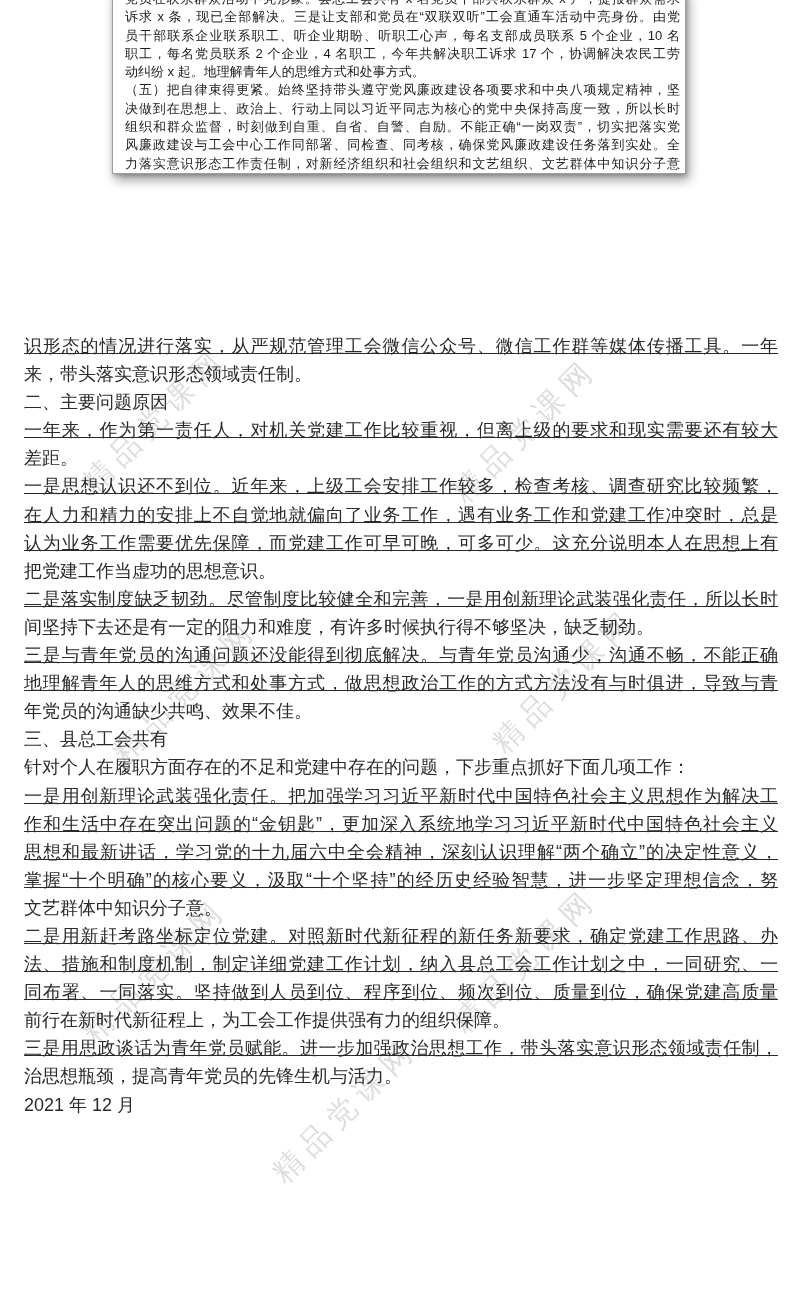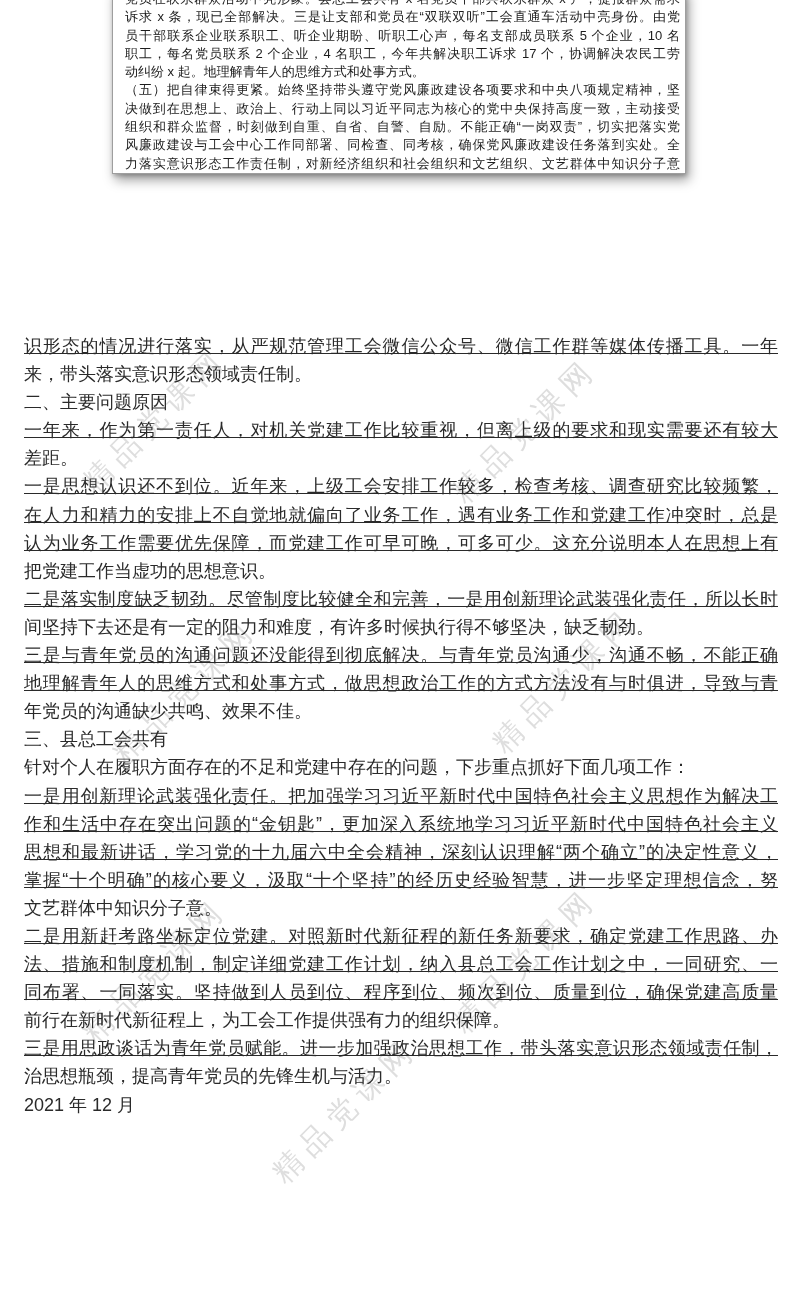--- a/index.html
+++ b/index.html
@@ -111,21 +111,21 @@
   </div>
 
   <div class="preview-card">
     <div class="card-text">
         <div class="line full">党员在联系群众活动中亮形象。县总工会共有 x 名党员干部共联系群众 x 户，提报群众需求</div>
         <div class="line full">诉求 x 条，现已全部解决。三是让支部和党员在“双联双听”工会直通车活动中亮身份。由党</div>
         <div class="line full">员干部联系企业联系职工、听企业期盼、听职工心声，每名支部成员联系 5 个企业，10 名</div>
         <div class="line full">职工，每名党员联系 2 个企业，4 名职工，今年共解决职工诉求 17 个，协调解决农民工劳</div>
         <div class="line">动纠纷 x 起。地理解青年人的思维方式和处事方式。</div>
         <div class="line full">（五）把自律束得更紧。始终坚持带头遵守党风廉政建设各项要求和中央八项规定精神，坚</div>
-        <div class="line full">决做到在思想上、政治上、行动上同以习近平同志为核心的党中央保持高度一致，主动接受</div>
+        <div class="line full">决做到在思想上、政治上、行动上同以习近平同志为核心的党中央保持高度一致，所以长时</div>
         <div class="line full">组织和群众监督，时刻做到自重、自省、自警、自励。不能正确“一岗双责”，切实把落实党</div>
         <div class="line full">风廉政建设与工会中心工作同部署、同检查、同考核，确保党风廉政建设任务落到实处。全</div>
         <div class="line full">力落实意识形态工作责任制，对新经济组织和社会组织和文艺组织、文艺群体中知识分子意</div>
       </div>
   </div>
 
   <div class="doc-body">
       <div class="line full">识形态的情况进行落实，从严规范管理工会微信公众号、微信工作群等媒体传播工具。一年</div>
       <div class="line">来，带头落实意识形态领域责任制。</div>
       <div class="line">二、主要问题原因</div>

